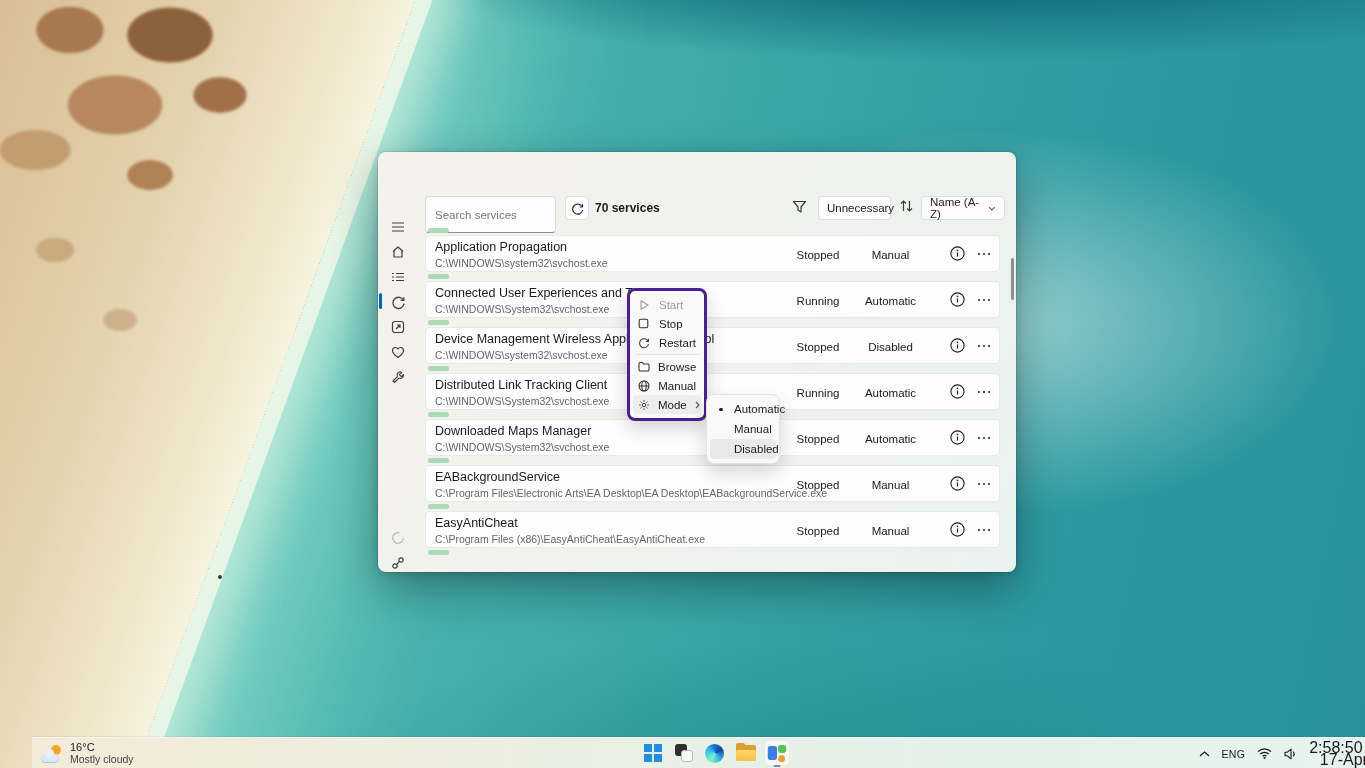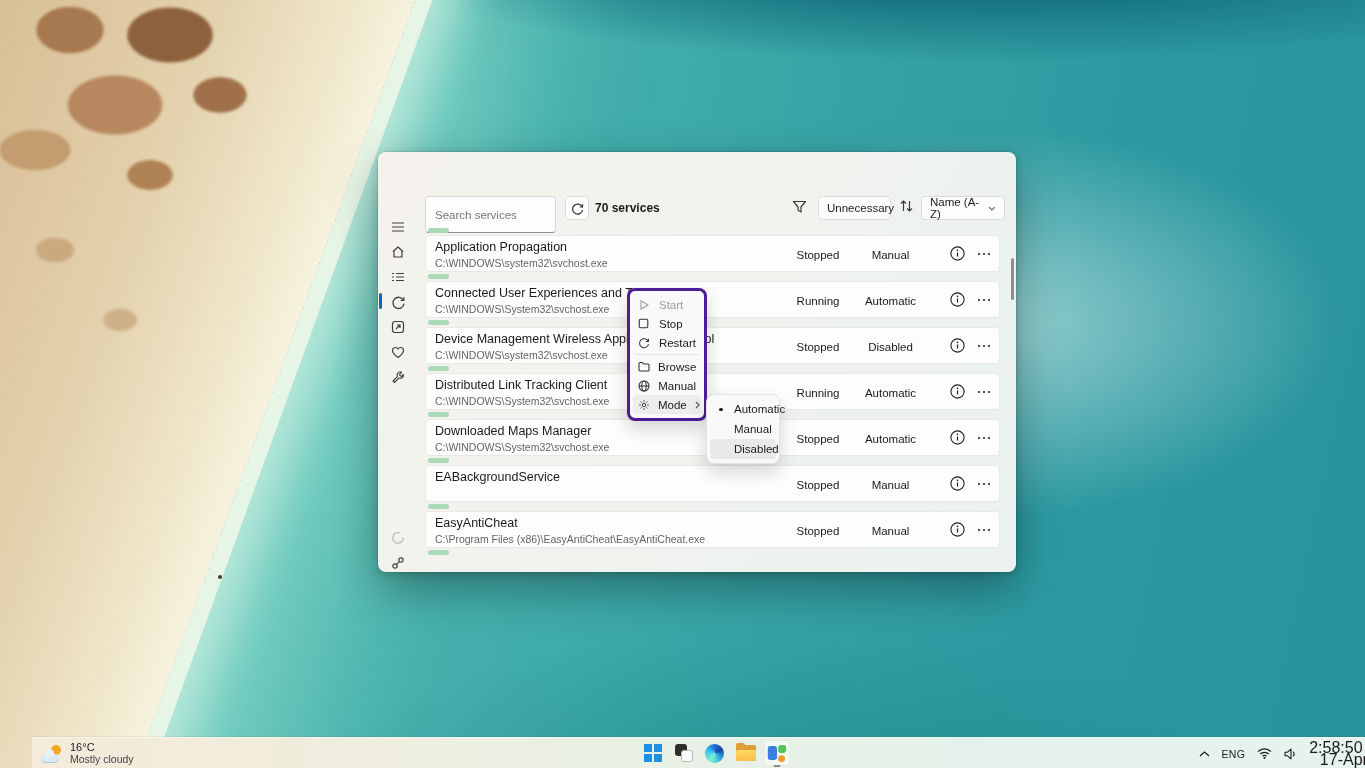--- a/index.html
+++ b/index.html
@@ -334,20 +334,21 @@
         <span class="dots">
             <i></i>
             <i></i>
             <i></i>
           </span>
       </div>
 
       <div class="pill"></div>
       <div class="card">
         <div class="nm">EABackgroundService</div>
+        <div class="pth">C:\Program Files\Electronic Arts\EA Desktop\EA Desktop\EABackgroundService.exe</div>
         <div class="st">Stopped</div>
         <div class="md">Manual</div>
         <span class="info">
             <svg width="15" height="15" viewBox="0 0 15 15">
               <circle cx="7.5" cy="7.5" r="6.6" fill="none" stroke="currentColor" stroke-width="1.1"></circle>
               <path d="M7.5 6.5 v4" stroke="currentColor" stroke-width="1.2"></path>
               <circle cx="7.5" cy="4.4" r=".8" fill="currentColor"></circle>
             </svg>
           </span>
         <span class="dots">

